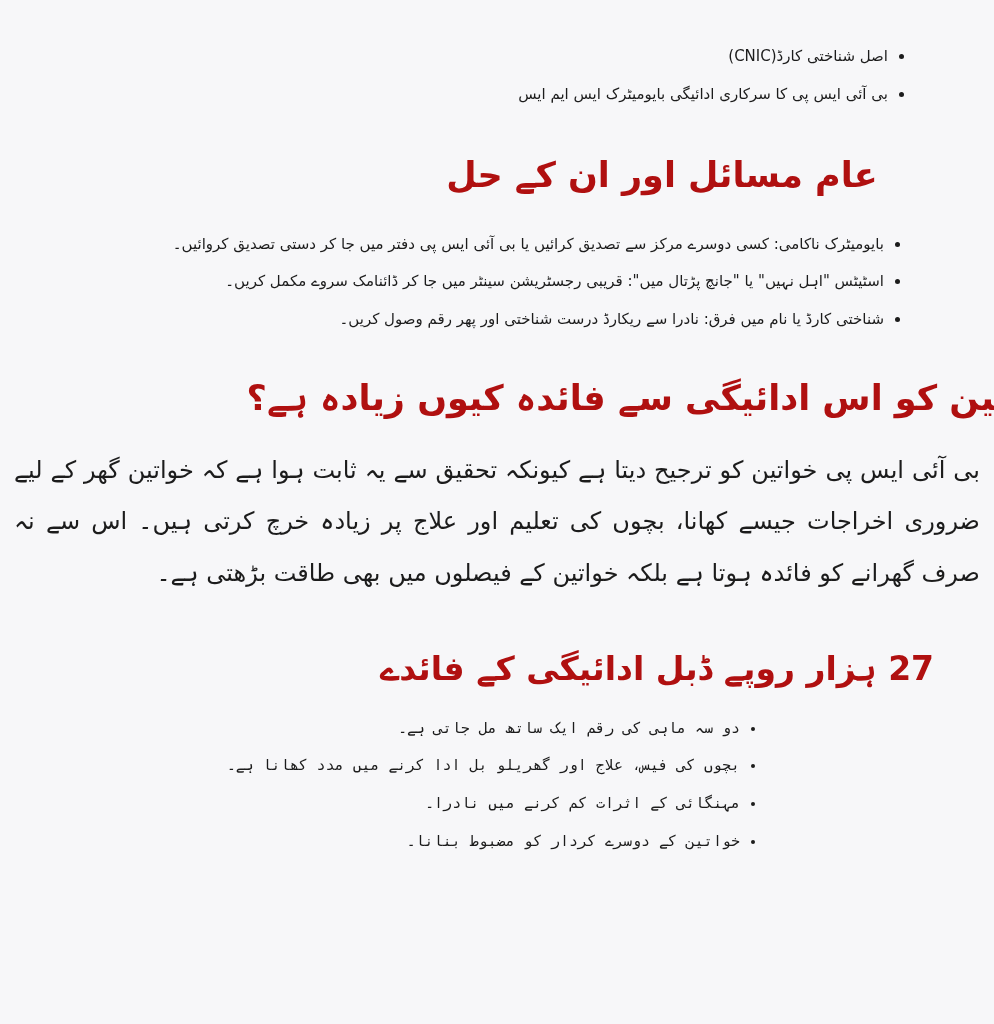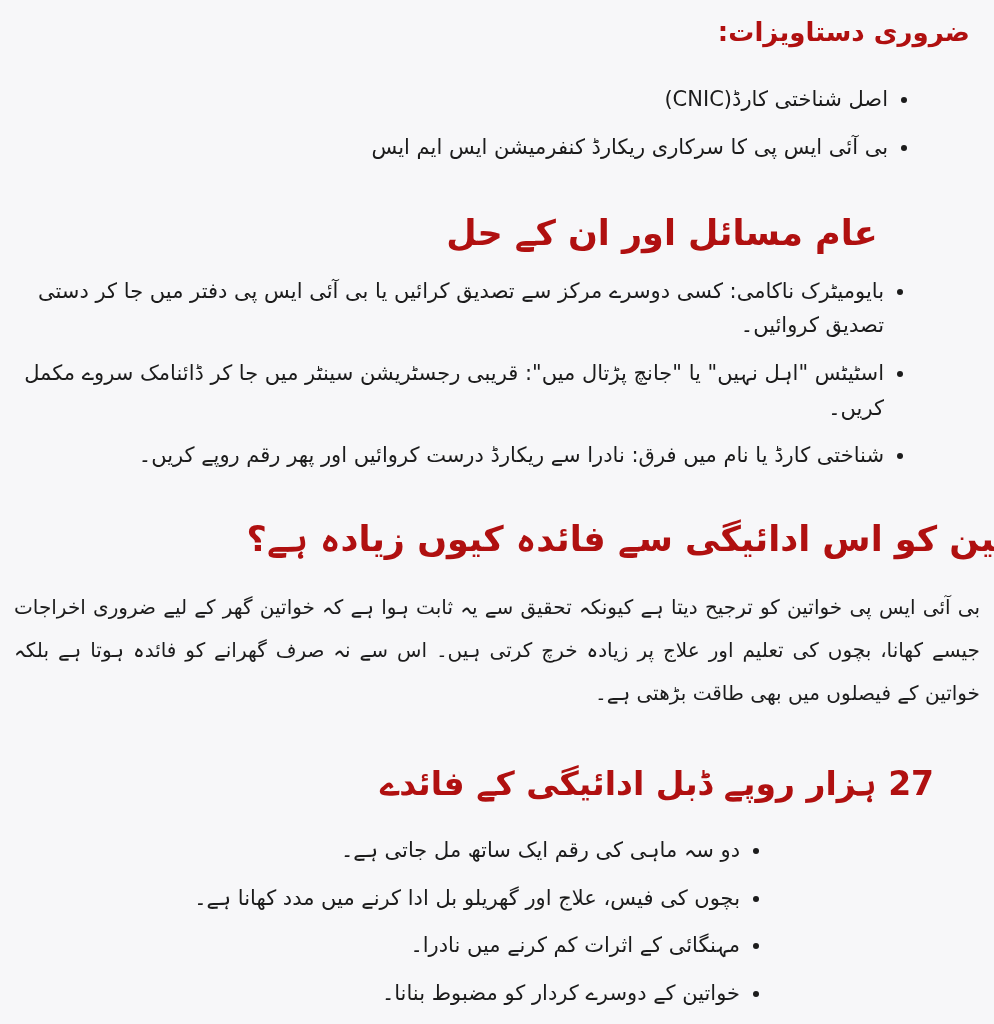--- a/index.html
+++ b/index.html
@@ -32,53 +32,52 @@
     font-size: 35px;
     text-align: center;
     transform: translateX(165px);
   }
   .heading-problems   { margin-top: 44px; }
   .heading-women      { margin-top: 42px; transform: translateX(160px); }
   .heading-benefits   { margin-top: 46px; font-size: 33px; transform: translateX(160px); }
   ul.bullets {
     list-style: disc;
     list-style-position: outside;
-    font-size: 21px;
+    font-size: 15px;
     line-height: 1.65;
   }
   ul.bullets li { margin-bottom: 13px; }
   ul.list-documents { margin-top: 32px; padding-right: 96px; }
-  ul.list-problems  { margin-top: 16px; padding-right: 100px; }
-  ul.list-benefits  { margin-top: 26px; padding-right: 244px; }
+  ul.list-problems  { margin-top: 32px; padding-right: 100px; }
+  ul.list-benefits  { margin-top: 26px; padding-right: 244px; font-family: Liberation Mono, monospace; }
   .paragraph {
     margin-top: 22px;
-    font-size: 20px;
+    font-size: 24px;
     line-height: 2.15;
     text-align: justify;
     padding: 0 4px;
   }
 </style>
 </head>
 <body>
 
 <main class="page">
 
-  <h2 class="heading heading-top">ضروری دستاویزات:</h2>
 
   <ul class="bullets list-documents">
     <li>اصل شناختی کارڈ(CNIC)</li>
-    <li>بی آئی ایس پی کا سرکاری ریکارڈ کنفرمیشن ایس ایم ایس</li>
+    <li>بی آئی ایس پی کا سرکاری ادائیگی بایومیٹرک ایس ایم ایس</li>
   </ul>
 
   <h2 class="heading heading-center heading-problems">عام مسائل اور ان کے حل</h2>
 
   <ul class="bullets list-problems">
     <li>بایومیٹرک ناکامی: کسی دوسرے مرکز سے تصدیق کرائیں یا بی آئی ایس پی دفتر میں جا کر دستی تصدیق کروائیں۔</li>
     <li>اسٹیٹس "اہل نہیں" یا "جانچ پڑتال میں": قریبی رجسٹریشن سینٹر میں جا کر ڈائنامک سروے مکمل کریں۔</li>
-    <li>شناختی کارڈ یا نام میں فرق: نادرا سے ریکارڈ درست کروائیں اور پھر رقم روپے کریں۔</li>
+    <li>شناختی کارڈ یا نام میں فرق: نادرا سے ریکارڈ درست شناختی اور پھر رقم وصول کریں۔</li>
   </ul>
 
   <h2 class="heading heading-center heading-women">خواتین کو اس ادائیگی سے فائدہ کیوں زیادہ ہے؟</h2>
 
   <p class="paragraph">بی آئی ایس پی خواتین کو ترجیح دیتا ہے کیونکہ تحقیق سے یہ ثابت ہوا ہے کہ خواتین گھر کے لیے ضروری اخراجات جیسے کھانا، بچوں کی تعلیم اور علاج پر زیادہ خرچ کرتی ہیں۔ اس سے نہ صرف گھرانے کو فائدہ ہوتا ہے بلکہ خواتین کے فیصلوں میں بھی طاقت بڑھتی ہے۔</p>
 
   <h2 class="heading heading-center heading-benefits">27 ہزار روپے ڈبل ادائیگی کے فائدے</h2>
 
   <ul class="bullets list-benefits">
     <li>دو سہ ماہی کی رقم ایک ساتھ مل جاتی ہے۔</li>

